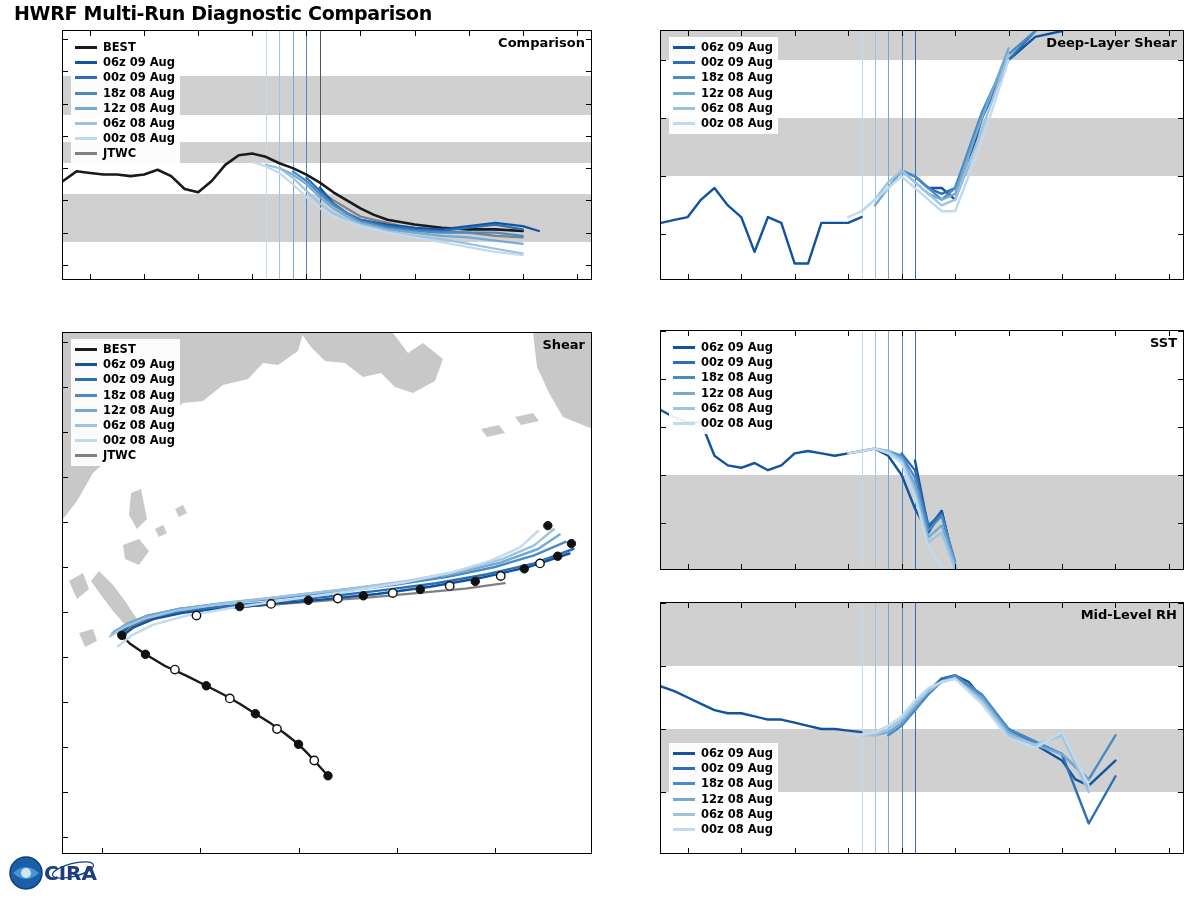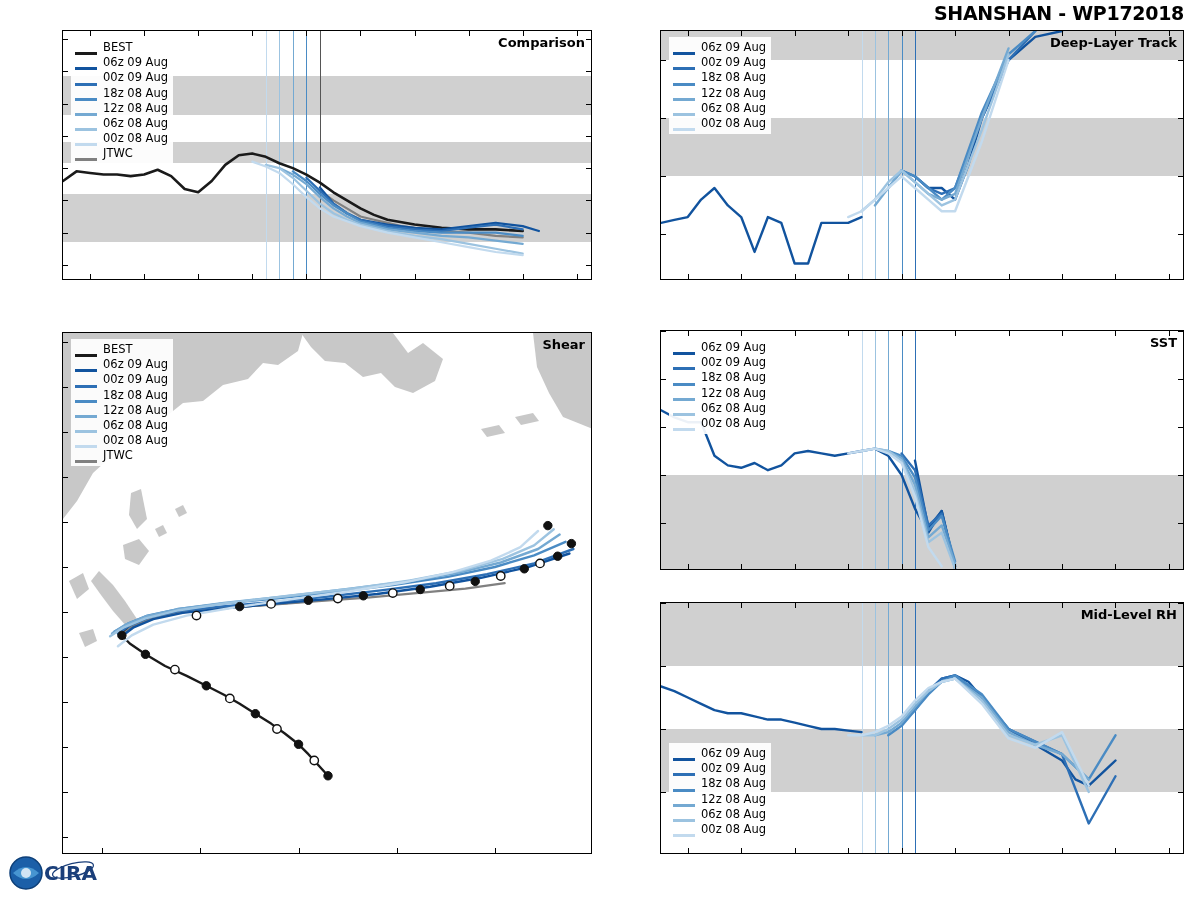--- a/index.html
+++ b/index.html
@@ -45,30 +45,30 @@
   .ytick-mark { position: absolute; width: 5px; height: 1px; background: #000; z-index: 10;}
   .xtick-mark { position: absolute; width: 1px; height: 5px; background: #000; z-index: 10;}
 
   .legend {
     position: absolute; z-index: 30;
     background: rgba(255,255,255,0.92);
     padding: 3px 5px 3px 4px;
     font-size: 11.5px; color: #000;
     line-height: 1.32;
   }
-  .legend-row { display: flex; align-items: flex-end; white-space: nowrap; }
+  .legend-row { display: flex; align-items: center; white-space: nowrap; font-weight: bold; }
   .legend-swatch { width: 22px; height: 3px; margin-right: 6px; flex: 0 0 22px; }
   .logo { position: absolute; left: 8px; bottom: 4px; width: 110px; height: 46px; }
 </style>
 </head>
 <body>
 
 <div id="root">
 
-  <div class="title-right">SHANSHAN - WP172018</div>
+  <div class="title-left">HWRF Multi-Run Diagnostic Comparison</div>
 
   <div id="panels">
       <div class="panel" style="left: 62px; top: 30px; width: 530px; height: 250px;">
         <div class="plot" style="width: 530px; height: 250px;">
           <div class="band" style="top: 162.903px; height: 48.3871px; background: rgb(208, 208, 208);"></div>
           <div class="band" style="top: 111.29px; height: 20.9677px; background: rgb(208, 208, 208);"></div>
           <div class="band" style="top: 45.1613px; height: 38.7097px; background: rgb(208, 208, 208);"></div>
           <div class="vline" style="left: 202.806px; background: rgb(194, 218, 238);"></div>
           <div class="vline" style="left: 216.327px; background: rgb(156, 195, 224);"></div>
           <div class="vline" style="left: 229.847px; background: rgb(116, 169, 210);"></div>
@@ -197,21 +197,21 @@
           <div class="xtick-mark" style="left: 294.082px; bottom: 0px;"></div>
           <div class="xtick-mark" style="left: 294.082px; top: 0px;"></div>
           <div class="xtick-mark" style="left: 347.551px; bottom: 0px;"></div>
           <div class="xtick-mark" style="left: 347.551px; top: 0px;"></div>
           <div class="xtick-mark" style="left: 401.02px; bottom: 0px;"></div>
           <div class="xtick-mark" style="left: 401.02px; top: 0px;"></div>
           <div class="xtick-mark" style="left: 454.49px; bottom: 0px;"></div>
           <div class="xtick-mark" style="left: 454.49px; top: 0px;"></div>
           <div class="xtick-mark" style="left: 507.959px; bottom: 0px;"></div>
           <div class="xtick-mark" style="left: 507.959px; top: 0px;"></div>
-          <div class="panel-label">Deep-Layer Track</div>
+          <div class="panel-label">Deep-Layer Shear</div>
           <div class="legend" style="left: 8px; top: 6px;">
             <div class="legend-row">
               <span class="legend-swatch" style="background: rgb(17, 83, 158);"></span>
               <span>06z 09 Aug</span>
             </div>
             <div class="legend-row">
               <span class="legend-swatch" style="background: rgb(45, 111, 181);"></span>
               <span>00z 09 Aug</span>
             </div>
             <div class="legend-row">

